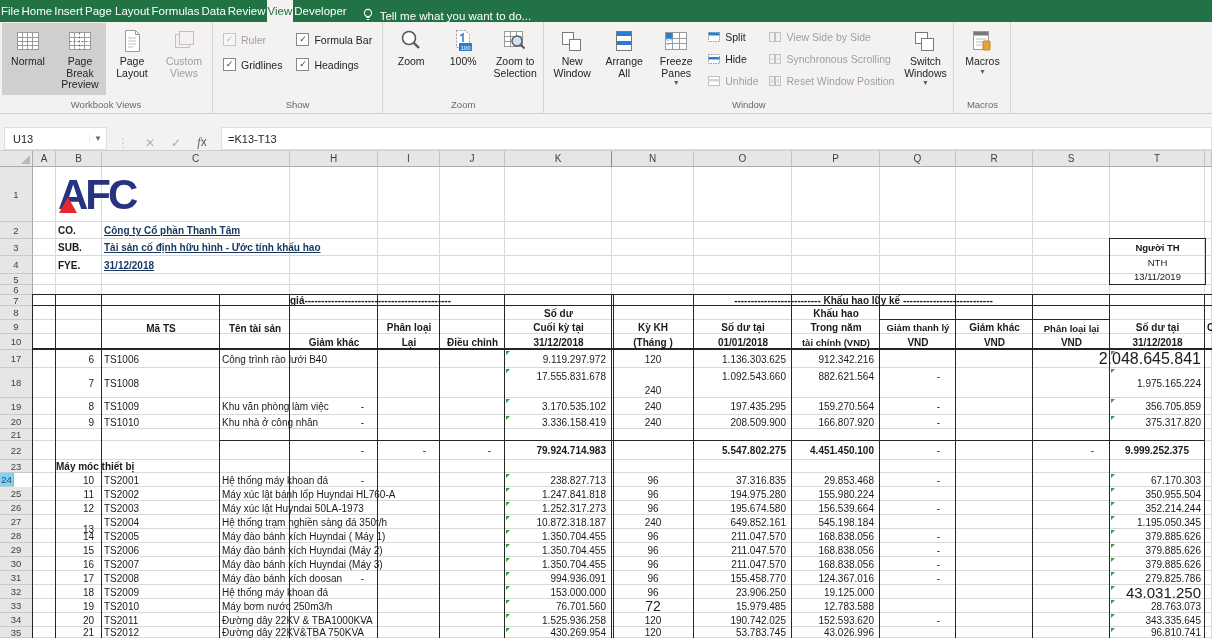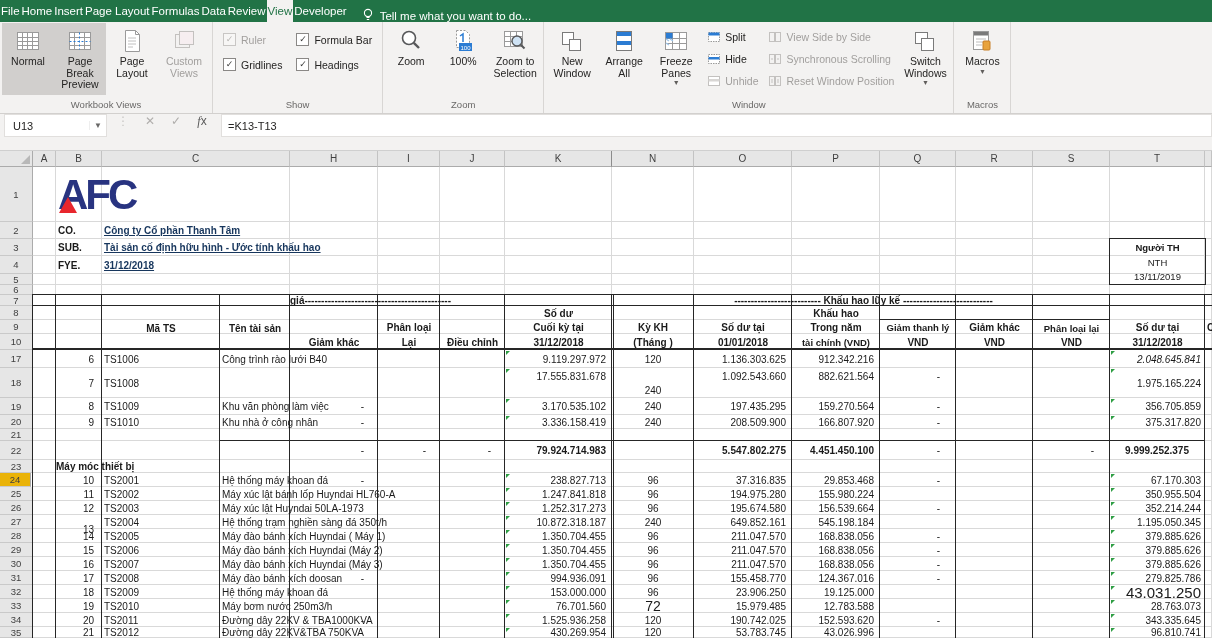--- a/index.html
+++ b/index.html
@@ -24,21 +24,21 @@
   .showcol{display:flex;flex-direction:column;gap:12px;}
   .chk{display:flex;align-items:center;gap:5px;font-size:10.5px;color:#252423;cursor:pointer;white-space:nowrap;}
   .chk .box{width:11px;height:11px;border:1px solid #8a8886;background:#fff;font-size:9px;line-height:11px;
     text-align:center;color:#3b3a39;}
   .chk.dis{color:#a19f9d;}
   .chk.dis .box{border-color:#c8c6c4;color:#b8b6b4;background:#f7f6f5;}
   .smallcol{display:flex;flex-direction:column;padding-top:3px;}
   .smallbtn{display:flex;align-items:center;gap:4px;height:22px;padding:0 5px;font-size:10.5px;color:#252423;cursor:pointer;white-space:nowrap;}
   .smallbtn.dis{color:#a19f9d;}
   
-  .fbar{height:37px;background:#f3f2f1;border-bottom:1px solid #cfcfcf;display:flex;align-items:flex-start;box-sizing:border-box;}
+  .fbar{height:37px;background:#f3f2f1;border-bottom:1px solid #cfcfcf;display:flex;align-items:flex-end;box-sizing:border-box;}
   .namebox{width:103px;height:23px;background:#fff;border:1px solid #e1dfdd;margin-left:4px;display:flex;align-items:center;
     font-size:11px;color:#252423;box-sizing:border-box;}
   .namebox .nm{flex:1;padding-left:8px;}
   .nbarrow{width:16px;text-align:center;color:#696867;font-size:8px;border-left:1px solid #eee;}
   .fdots{color:#c8c6c4;font-size:12px;padding:0 8px 0 10px;}
   .fbtn{width:26px;text-align:center;font-size:12px;color:#b0aeac;cursor:default;}
   .fbtn.fx{color:#5a5a5a;font-size:12px;}
   .fbtn.fx i{font-family:"Liberation Serif",serif;font-style:italic;}
   .finput{flex:1;height:23px;background:#fff;border:1px solid #e1dfdd;margin-left:6px;display:flex;align-items:center;
     padding-left:6px;font-size:11px;color:#252423;box-sizing:border-box;}
@@ -402,21 +402,21 @@
     <div style="position: absolute; box-sizing: border-box; left: 0px; top: 155px; width: 33px; height: 14px; background: rgb(230, 230, 230); border-right: 1px solid rgb(171, 171, 171); border-bottom: 1px solid rgb(201, 201, 201); display: flex; align-items: center; justify-content: center; font-size: 9.5px; color: rgb(63, 63, 63); overflow: hidden;">8</div>
     <div style="position: absolute; box-sizing: border-box; left: 0px; top: 169px; width: 33px; height: 14px; background: rgb(230, 230, 230); border-right: 1px solid rgb(171, 171, 171); border-bottom: 1px solid rgb(201, 201, 201); display: flex; align-items: center; justify-content: center; font-size: 9.5px; color: rgb(63, 63, 63); overflow: hidden;">9</div>
     <div style="position: absolute; box-sizing: border-box; left: 0px; top: 183px; width: 33px; height: 16px; background: rgb(230, 230, 230); border-right: 1px solid rgb(171, 171, 171); border-bottom: 1px solid rgb(201, 201, 201); display: flex; align-items: center; justify-content: center; font-size: 9.5px; color: rgb(63, 63, 63); overflow: hidden;">10</div>
     <div style="position: absolute; box-sizing: border-box; left: 0px; top: 199px; width: 33px; height: 18px; background: rgb(230, 230, 230); border-right: 1px solid rgb(171, 171, 171); border-bottom: 1px solid rgb(201, 201, 201); display: flex; align-items: center; justify-content: center; font-size: 9.5px; color: rgb(63, 63, 63); overflow: hidden;">17</div>
     <div style="position: absolute; box-sizing: border-box; left: 0px; top: 217px; width: 33px; height: 30px; background: rgb(230, 230, 230); border-right: 1px solid rgb(171, 171, 171); border-bottom: 1px solid rgb(201, 201, 201); display: flex; align-items: center; justify-content: center; font-size: 9.5px; color: rgb(63, 63, 63); overflow: hidden;">18</div>
     <div style="position: absolute; box-sizing: border-box; left: 0px; top: 247px; width: 33px; height: 17px; background: rgb(230, 230, 230); border-right: 1px solid rgb(171, 171, 171); border-bottom: 1px solid rgb(201, 201, 201); display: flex; align-items: center; justify-content: center; font-size: 9.5px; color: rgb(63, 63, 63); overflow: hidden;">19</div>
     <div style="position: absolute; box-sizing: border-box; left: 0px; top: 264px; width: 33px; height: 14px; background: rgb(230, 230, 230); border-right: 1px solid rgb(171, 171, 171); border-bottom: 1px solid rgb(201, 201, 201); display: flex; align-items: center; justify-content: center; font-size: 9.5px; color: rgb(63, 63, 63); overflow: hidden;">20</div>
     <div style="position: absolute; box-sizing: border-box; left: 0px; top: 278px; width: 33px; height: 12px; background: rgb(230, 230, 230); border-right: 1px solid rgb(171, 171, 171); border-bottom: 1px solid rgb(201, 201, 201); display: flex; align-items: center; justify-content: center; font-size: 9.5px; color: rgb(63, 63, 63); overflow: hidden;">21</div>
     <div style="position: absolute; box-sizing: border-box; left: 0px; top: 290px; width: 33px; height: 19px; background: rgb(230, 230, 230); border-right: 1px solid rgb(171, 171, 171); border-bottom: 1px solid rgb(201, 201, 201); display: flex; align-items: center; justify-content: center; font-size: 9.5px; color: rgb(63, 63, 63); overflow: hidden;">22</div>
     <div style="position: absolute; box-sizing: border-box; left: 0px; top: 309px; width: 33px; height: 13px; background: rgb(230, 230, 230); border-right: 1px solid rgb(171, 171, 171); border-bottom: 1px solid rgb(201, 201, 201); display: flex; align-items: center; justify-content: center; font-size: 9.5px; color: rgb(63, 63, 63); overflow: hidden;">23</div>
-    <div style="position: absolute; box-sizing: border-box; left: 0px; top: 322px; width: 31px; height: 14px; background: #eab308; border-right: 1px solid rgb(171, 171, 171); border-bottom: 1px solid rgb(201, 201, 201); display: flex; align-items: center; justify-content: center; font-size: 9.5px; color: rgb(63, 63, 63); overflow: hidden;">24</div>
+    <div style="position: absolute; box-sizing: border-box; left: 0px; top: 322px; width: 14px; height: 14px; background: #7dd3fc; border-right: 1px solid rgb(171, 171, 171); border-bottom: 1px solid rgb(201, 201, 201); display: flex; align-items: center; justify-content: center; font-size: 9.5px; color: rgb(63, 63, 63); overflow: hidden;">24</div>
     <div style="position: absolute; box-sizing: border-box; left: 0px; top: 336px; width: 33px; height: 14px; background: rgb(230, 230, 230); border-right: 1px solid rgb(171, 171, 171); border-bottom: 1px solid rgb(201, 201, 201); display: flex; align-items: center; justify-content: center; font-size: 9.5px; color: rgb(63, 63, 63); overflow: hidden;">25</div>
     <div style="position: absolute; box-sizing: border-box; left: 0px; top: 350px; width: 33px; height: 14px; background: rgb(230, 230, 230); border-right: 1px solid rgb(171, 171, 171); border-bottom: 1px solid rgb(201, 201, 201); display: flex; align-items: center; justify-content: center; font-size: 9.5px; color: rgb(63, 63, 63); overflow: hidden;">26</div>
     <div style="position: absolute; box-sizing: border-box; left: 0px; top: 364px; width: 33px; height: 14px; background: rgb(230, 230, 230); border-right: 1px solid rgb(171, 171, 171); border-bottom: 1px solid rgb(201, 201, 201); display: flex; align-items: center; justify-content: center; font-size: 9.5px; color: rgb(63, 63, 63); overflow: hidden;">27</div>
     <div style="position: absolute; box-sizing: border-box; left: 0px; top: 378px; width: 33px; height: 14px; background: rgb(230, 230, 230); border-right: 1px solid rgb(171, 171, 171); border-bottom: 1px solid rgb(201, 201, 201); display: flex; align-items: center; justify-content: center; font-size: 9.5px; color: rgb(63, 63, 63); overflow: hidden;">28</div>
     <div style="position: absolute; box-sizing: border-box; left: 0px; top: 392px; width: 33px; height: 14px; background: rgb(230, 230, 230); border-right: 1px solid rgb(171, 171, 171); border-bottom: 1px solid rgb(201, 201, 201); display: flex; align-items: center; justify-content: center; font-size: 9.5px; color: rgb(63, 63, 63); overflow: hidden;">29</div>
     <div style="position: absolute; box-sizing: border-box; left: 0px; top: 406px; width: 33px; height: 14px; background: rgb(230, 230, 230); border-right: 1px solid rgb(171, 171, 171); border-bottom: 1px solid rgb(201, 201, 201); display: flex; align-items: center; justify-content: center; font-size: 9.5px; color: rgb(63, 63, 63); overflow: hidden;">30</div>
     <div style="position: absolute; box-sizing: border-box; left: 0px; top: 420px; width: 33px; height: 14px; background: rgb(230, 230, 230); border-right: 1px solid rgb(171, 171, 171); border-bottom: 1px solid rgb(201, 201, 201); display: flex; align-items: center; justify-content: center; font-size: 9.5px; color: rgb(63, 63, 63); overflow: hidden;">31</div>
     <div style="position: absolute; box-sizing: border-box; left: 0px; top: 434px; width: 33px; height: 14px; background: rgb(230, 230, 230); border-right: 1px solid rgb(171, 171, 171); border-bottom: 1px solid rgb(201, 201, 201); display: flex; align-items: center; justify-content: center; font-size: 9.5px; color: rgb(63, 63, 63); overflow: hidden;">32</div>
     <div style="position: absolute; box-sizing: border-box; left: 0px; top: 448px; width: 33px; height: 14px; background: rgb(230, 230, 230); border-right: 1px solid rgb(171, 171, 171); border-bottom: 1px solid rgb(201, 201, 201); display: flex; align-items: center; justify-content: center; font-size: 9.5px; color: rgb(63, 63, 63); overflow: hidden;">33</div>
     <div style="position: absolute; box-sizing: border-box; left: 0px; top: 462px; width: 33px; height: 14px; background: rgb(230, 230, 230); border-right: 1px solid rgb(171, 171, 171); border-bottom: 1px solid rgb(201, 201, 201); display: flex; align-items: center; justify-content: center; font-size: 9.5px; color: rgb(63, 63, 63); overflow: hidden;">34</div>
@@ -481,21 +481,21 @@
     <div style="position: absolute; box-sizing: border-box; left: 1110px; top: 169px; width: 95px; height: 14px; display: flex; align-items: center; justify-content: center; font-size: 10px; font-weight: 700; color: rgb(26, 26, 26); white-space: nowrap;">Số dư tại</div>
     <div style="position: absolute; box-sizing: border-box; left: 1110px; top: 183px; width: 95px; height: 16px; display: flex; align-items: center; justify-content: center; font-size: 10px; font-weight: 700; color: rgb(26, 26, 26); white-space: nowrap;">31/12/2018</div>
     <div style="position: absolute; box-sizing: border-box; left: 1207px; top: 169px; width: 10px; height: 14px; display: flex; align-items: center; justify-content: flex-start; font-size: 10px; font-weight: 700; color: rgb(26, 26, 26); white-space: nowrap;">C</div>
     <div style="position: absolute; box-sizing: border-box; left: 56px; top: 199px; width: 42px; height: 18px; display: flex; align-items: center; justify-content: flex-end; font-size: 10px; font-weight: 400; color: rgb(26, 26, 26); padding-right: 4px; white-space: nowrap;">6</div>
     <div style="position: absolute; box-sizing: border-box; left: 104px; top: 199px; width: 114px; height: 18px; display: flex; align-items: center; justify-content: flex-start; font-size: 10px; font-weight: 400; color: rgb(26, 26, 26); white-space: nowrap;">TS1006</div>
     <div style="position: absolute; box-sizing: border-box; left: 222px; top: 199px; width: 400px; height: 18px; display: flex; align-items: center; justify-content: flex-start; font-size: 10px; font-weight: 400; color: rgb(26, 26, 26); white-space: nowrap;">Công trình rào lưới B40</div>
     <div style="position: absolute; box-sizing: border-box; left: 505px; top: 199px; width: 101px; height: 18px; display: flex; align-items: center; justify-content: flex-end; font-size: 10px; font-weight: 400; color: rgb(26, 26, 26); white-space: nowrap;">9.119.297.972</div>
     <div style="position: absolute; box-sizing: border-box; left: 612px; top: 199px; width: 82px; height: 18px; display: flex; align-items: center; justify-content: center; font-size: 10px; font-weight: 400; color: rgb(26, 26, 26); white-space: nowrap;">120</div>
     <div style="position: absolute; box-sizing: border-box; left: 694px; top: 199px; width: 92px; height: 18px; display: flex; align-items: center; justify-content: flex-end; font-size: 10px; font-weight: 400; color: rgb(26, 26, 26); white-space: nowrap;">1.136.303.625</div>
     <div style="position: absolute; box-sizing: border-box; left: 792px; top: 199px; width: 82px; height: 18px; display: flex; align-items: center; justify-content: flex-end; font-size: 10px; font-weight: 400; color: rgb(26, 26, 26); white-space: nowrap;">912.342.216</div>
-    <div style="position: absolute; box-sizing: border-box; left: 1110px; top: 199px; width: 93px; height: 18px; display: flex; align-items: center; justify-content: flex-end; font-size: 10px; font-weight: 400; color: rgb(26, 26, 26); padding-right: 2px; white-space: nowrap; font-style: italic;">2.048.645.841</div>
+    <div style="position: absolute; box-sizing: border-box; left: 1110px; top: 199px; width: 93px; height: 18px; display: flex; align-items: center; justify-content: flex-end; font-size: 16px; font-weight: 400; color: rgb(26, 26, 26); padding-right: 2px; white-space: nowrap;">2.048.645.841</div>
     <div style="position: absolute; box-sizing: border-box; left: 506px; top: 200px; width: 0px; height: 0px; border-top: 4px solid rgb(47, 158, 68); border-right: 4px solid transparent;"></div>
     <div style="position: absolute; box-sizing: border-box; left: 1111px; top: 200px; width: 0px; height: 0px; border-top: 4px solid rgb(47, 158, 68); border-right: 4px solid transparent;"></div>
     <div style="position: absolute; box-sizing: border-box; left: 56px; top: 217px; width: 42px; height: 30px; display: flex; align-items: center; justify-content: flex-end; font-size: 10px; font-weight: 400; color: rgb(26, 26, 26); padding-right: 4px; white-space: nowrap;">7</div>
     <div style="position: absolute; box-sizing: border-box; left: 104px; top: 217px; width: 114px; height: 30px; display: flex; align-items: center; justify-content: flex-start; font-size: 10px; font-weight: 400; color: rgb(26, 26, 26); white-space: nowrap;">TS1008</div>
     <div style="position: absolute; box-sizing: border-box; left: 505px; top: 217px; width: 101px; height: 16px; display: flex; align-items: center; justify-content: flex-end; font-size: 10px; font-weight: 400; color: rgb(26, 26, 26); white-space: nowrap;">17.555.831.678</div>
     <div style="position: absolute; box-sizing: border-box; left: 612px; top: 232px; width: 82px; height: 14px; display: flex; align-items: center; justify-content: center; font-size: 10px; font-weight: 400; color: rgb(26, 26, 26); white-space: nowrap;">240</div>
     <div style="position: absolute; box-sizing: border-box; left: 694px; top: 217px; width: 92px; height: 16px; display: flex; align-items: center; justify-content: flex-end; font-size: 10px; font-weight: 400; color: rgb(26, 26, 26); white-space: nowrap;">1.092.543.660</div>
     <div style="position: absolute; box-sizing: border-box; left: 792px; top: 217px; width: 82px; height: 16px; display: flex; align-items: center; justify-content: flex-end; font-size: 10px; font-weight: 400; color: rgb(26, 26, 26); white-space: nowrap;">882.621.564</div>
     <div style="position: absolute; box-sizing: border-box; left: 880px; top: 217px; width: 60px; height: 16px; display: flex; align-items: center; justify-content: flex-end; font-size: 10px; font-weight: 400; color: rgb(26, 26, 26); white-space: nowrap;">-</div>
     <div style="position: absolute; box-sizing: border-box; left: 1110px; top: 217px; width: 93px; height: 30px; display: flex; align-items: center; justify-content: flex-end; font-size: 10px; font-weight: 400; color: rgb(26, 26, 26); padding-right: 2px; white-space: nowrap;">1.975.165.224</div>

